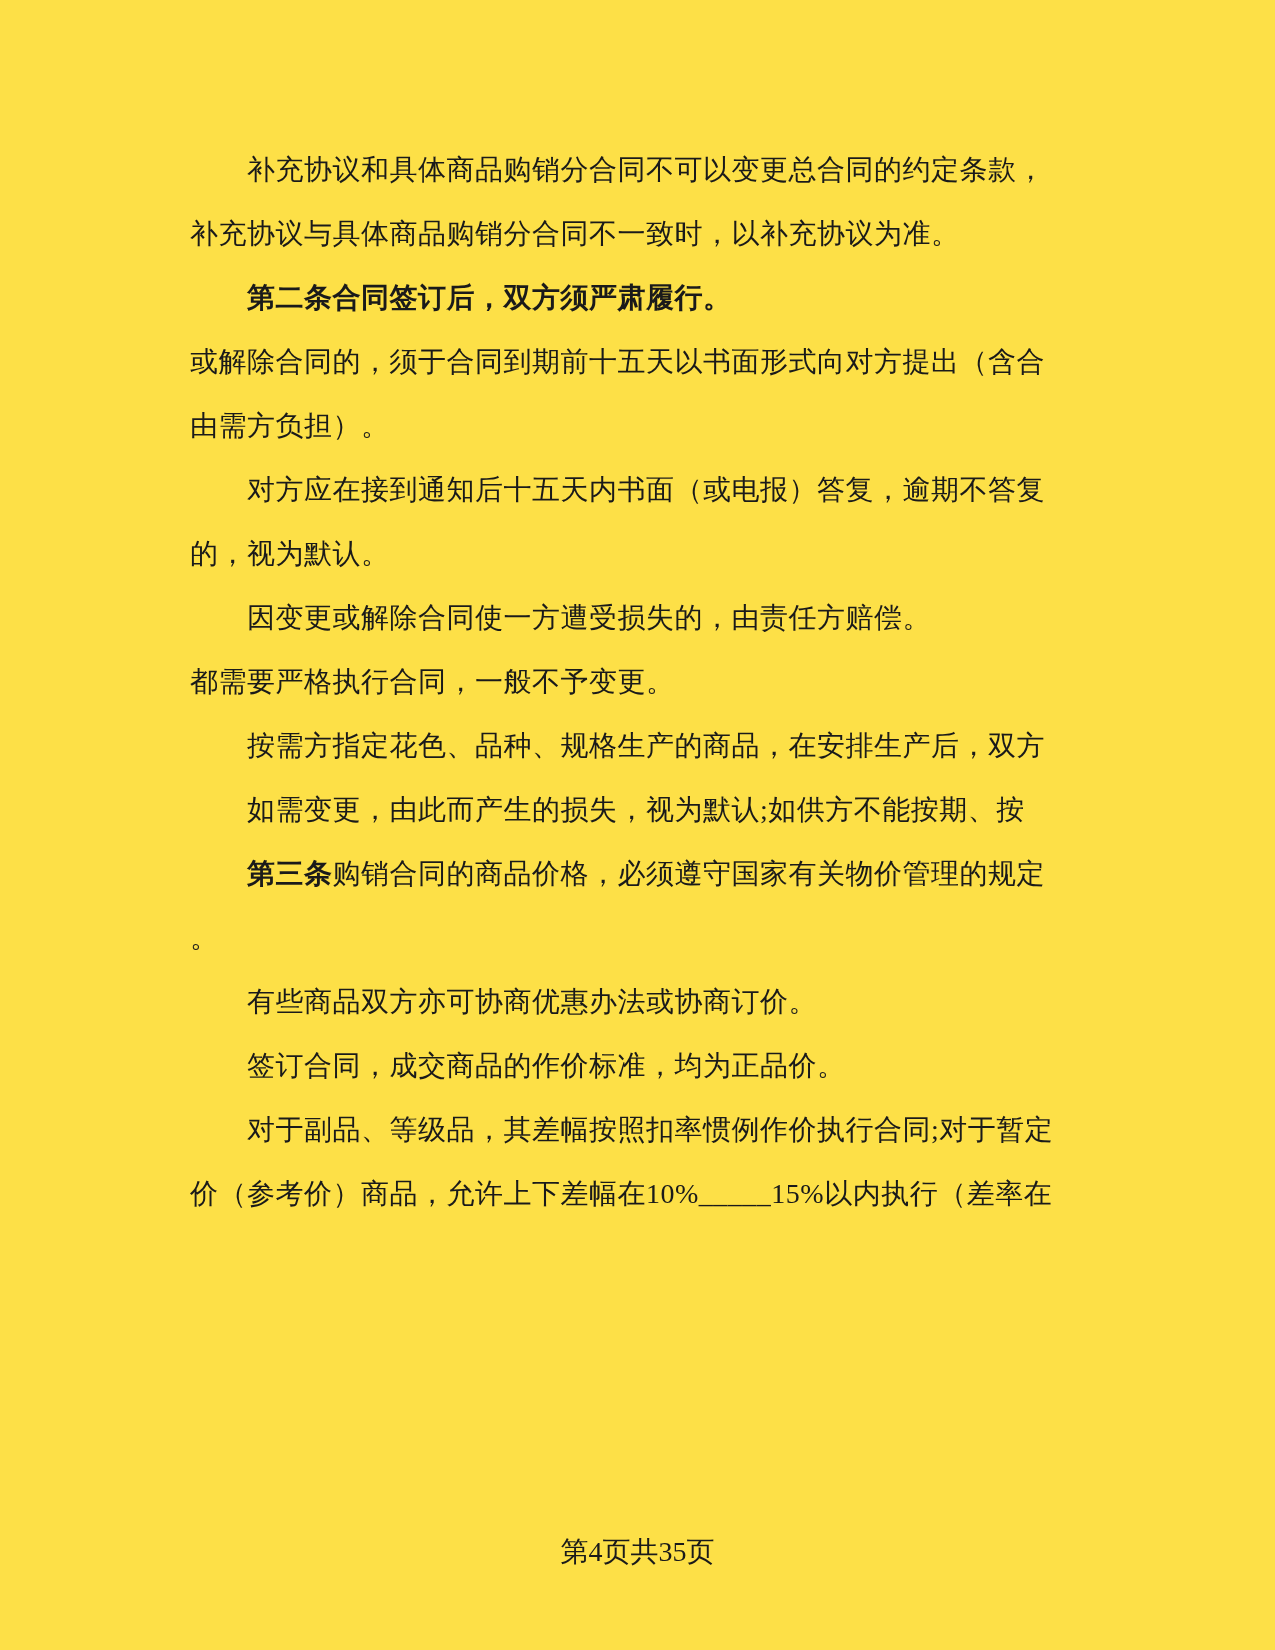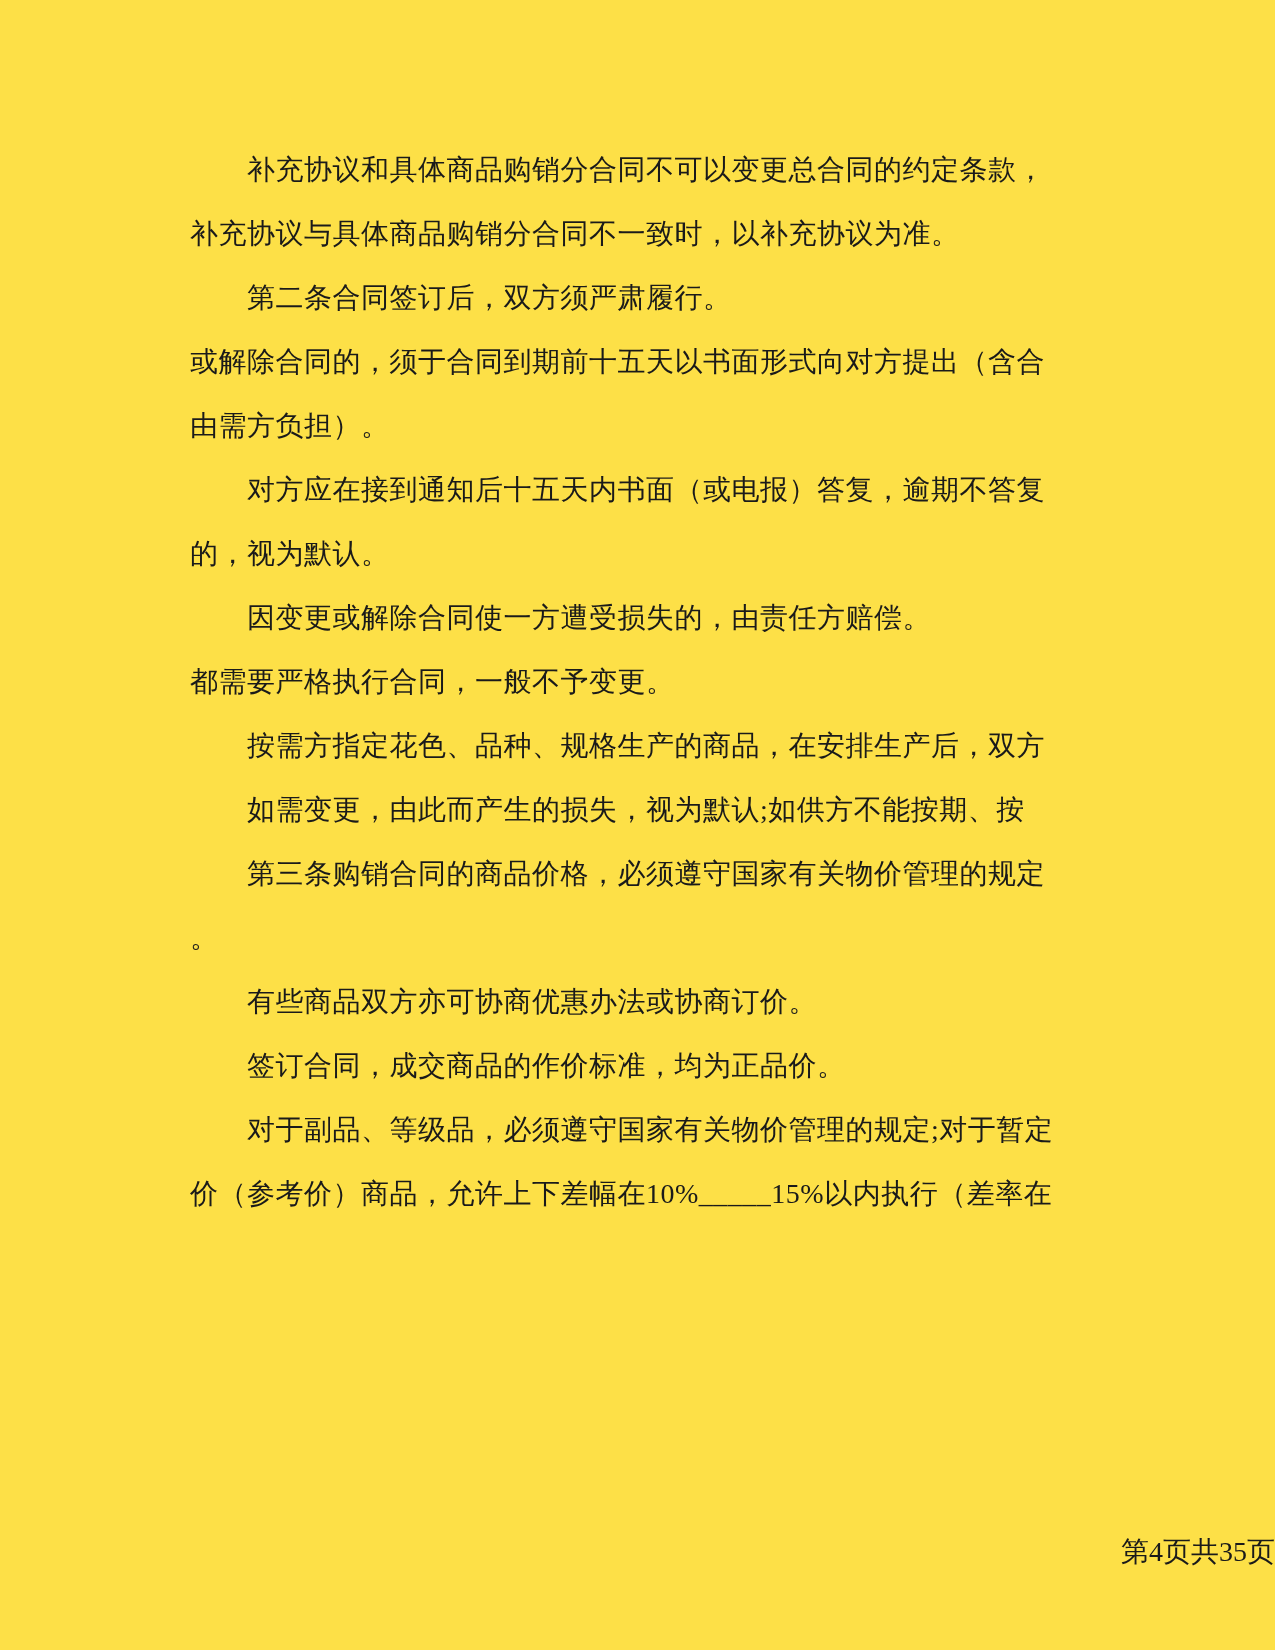--- a/index.html
+++ b/index.html
@@ -26,28 +26,28 @@
     height: 64px;
     line-height: 64px;
     font-size: 28px;
     letter-spacing: 0.5px;
     white-space: nowrap;
   }
   .line.indent {
     padding-left: 57px;
   }
   .bold {
-    font-weight: normal;
+    font-weight: bold;
   }
   .footer {
     position: absolute;
     left: 0;
     top: 1530px;
     width: 1275px;
-    text-align: right;
+    text-align: center;
     font-size: 28px;
     line-height: 44px;
     color: #1a1a1a;
   }
 </style>
 </head>
 <body>
 
 <div class="page">
   <div class="content">
@@ -59,17 +59,17 @@
       <div class="line indent"><span>对方应在接到通知后十五天内书面（或电报）答复，逾期不答复</span></div>
       <div class="line"><span>的，视为默认。</span></div>
       <div class="line indent"><span>因变更或解除合同使一方遭受损失的，由责任方赔偿。</span></div>
       <div class="line"><span>都需要严格执行合同，一般不予变更。</span></div>
       <div class="line indent"><span>按需方指定花色、品种、规格生产的商品，在安排生产后，双方</span></div>
       <div class="line indent"><span>如需变更，由此而产生的损失，视为默认;如供方不能按期、按</span></div>
       <div class="line indent"><span class="bold">第三条</span><span>购销合同的商品价格，必须遵守国家有关物价管理的规定</span></div>
       <div class="line"><span>。</span></div>
       <div class="line indent"><span>有些商品双方亦可协商优惠办法或协商订价。</span></div>
       <div class="line indent"><span>签订合同，成交商品的作价标准，均为正品价。</span></div>
-      <div class="line indent"><span>对于副品、等级品，必须遵守国家有关物价管理的规定;对于暂定</span></div>
+      <div class="line indent"><span>对于副品、等级品，其差幅按照扣率惯例作价执行合同;对于暂定</span></div>
       <div class="line"><span>价（参考价）商品，允许上下差幅在10%_____15%以内执行（差率在</span></div>
     </div>
   <div class="footer">第4页共35页</div>
 </div>
 
 </body></html>

